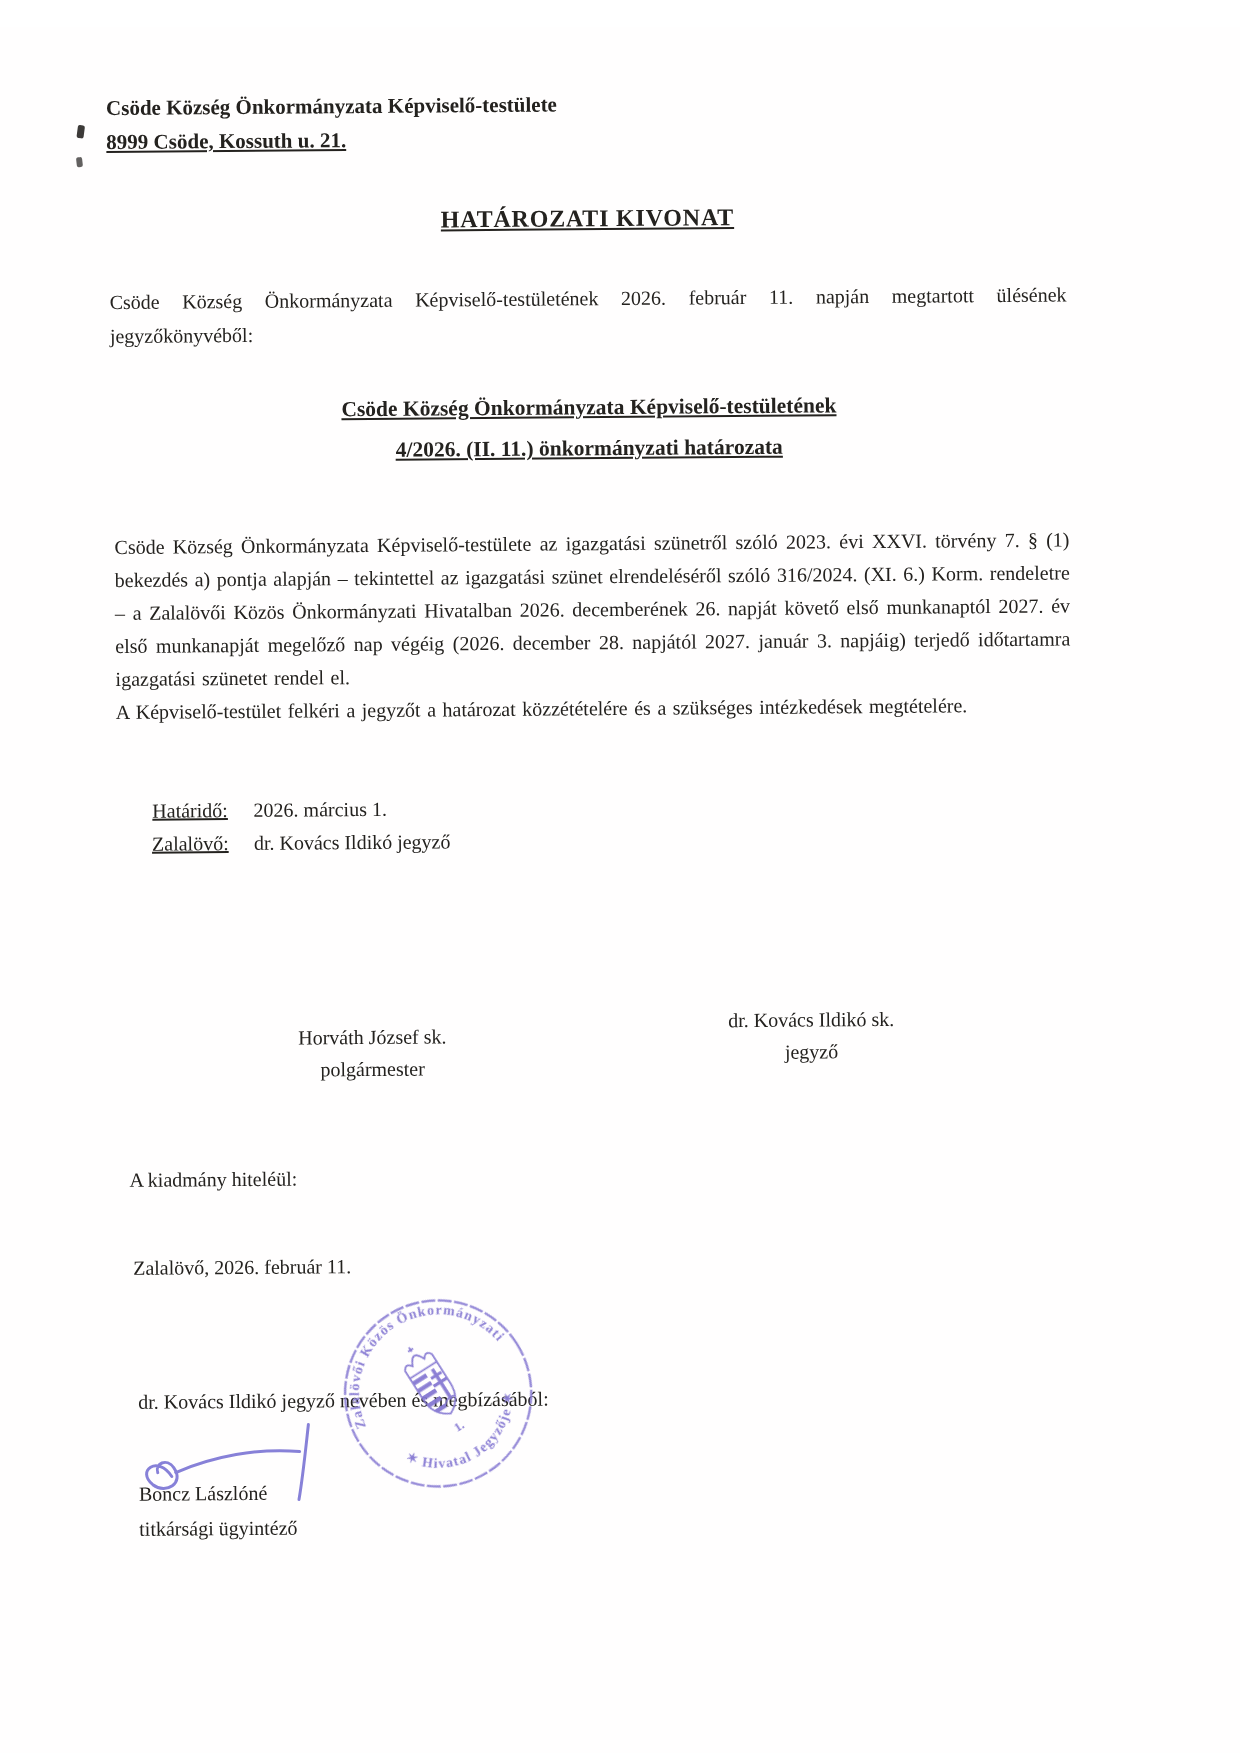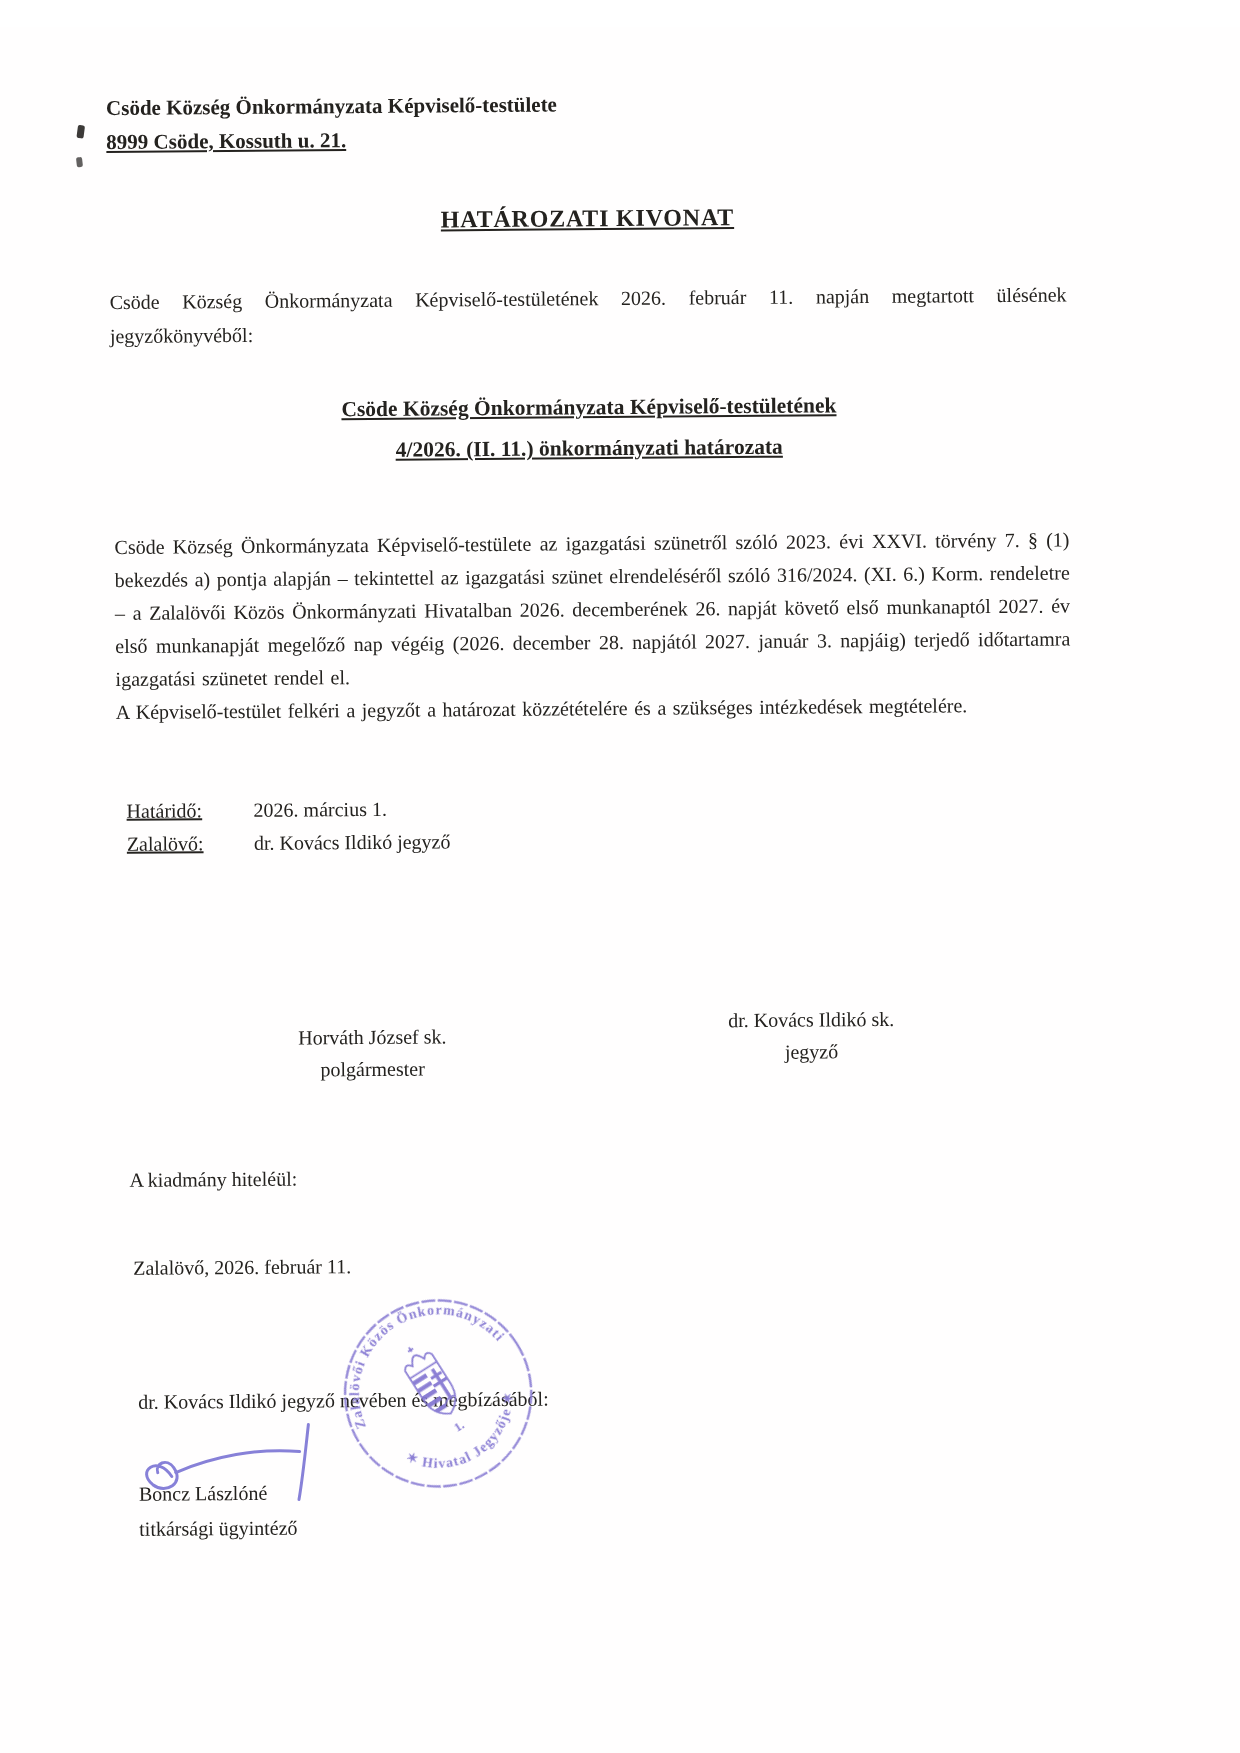--- a/index.html
+++ b/index.html
@@ -28,21 +28,21 @@
 
   .res-heading{position:absolute;left:115px;top:360px;width:957px;text-align:center;
     font-weight:bold;font-size:21.5px;line-height:41px;}
   .res-heading div{text-decoration:underline;}
 
   .body-text{position:absolute;left:118px;top:500px;width:955px;text-align:justify;
     line-height:33px;word-spacing:1.5px;}
   .body-text p{margin:0;}
 
   .meta{position:absolute;left:128px;top:764px;line-height:33px;}
-  .meta-label{display:inline-block;width:127px;}
+  .meta-label{display:inline-block;width:127px;text-align:center;}
   .meta-label span{text-decoration:underline;}
 
   .sig-block{position:absolute;text-align:center;line-height:32px;}
   .sig-left{left:227px;top:992px;width:290px;}
   .sig-right{left:666px;top:978px;width:290px;}
 
   .attestation{position:absolute;left:128px;top:1138px;}
   .place-date{position:absolute;left:131px;top:1226px;}
   .on-behalf{position:absolute;left:135px;top:1360px;}
   .clerk{position:absolute;left:135px;top:1446px;line-height:35px;}

